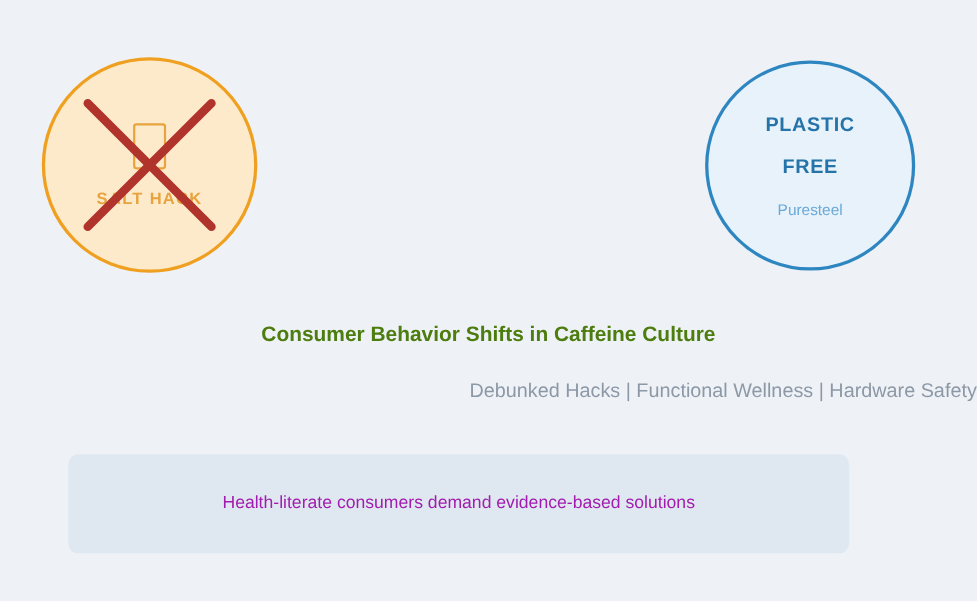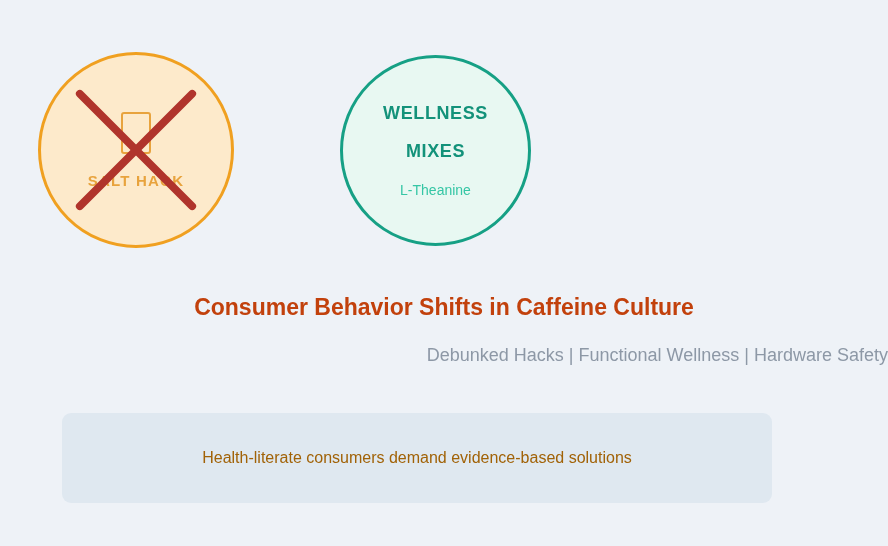--- a/index.html
+++ b/index.html
@@ -122,23 +122,23 @@
     margin-top: 22px;
   }
 
   
   .page-title {
     position: absolute;
     left: 0;
     top: 294px;
     width: 888px;
     text-align: center;
-    font-size: 23px;
+    font-size: 19px;
     font-weight: bold;
-    color: #c2410c;
+    color: #4d7c0f;
   }
   .page-subtitle {
     position: absolute;
     left: 0;
     top: 345px;
     width: 888px;
     text-align: right;
     font-size: 18px;
     color: #8d98a6;
   }
@@ -151,45 +151,45 @@
     width: 710px;
     height: 90px;
     background: #dfe8f0;
     border-radius: 9px;
     display: flex;
     align-items: center;
     justify-content: center;
   }
   .banner-text {
     font-size: 16px;
-    color: #a16207;
+    color: #a21caf;
   }
 </style>
 </head>
 <body>
 
 <div class="badge-row">
 
   <div class="badge badge-salt">
     <div class="salt-inner">
       <div class="salt-glyph"></div>
       <div class="salt-label">SALT HACK</div>
       <svg class="cross-mark" viewBox="0 0 196 196">
         <line x1="40" y1="40" x2="156" y2="156" stroke="#b0342c" stroke-width="8" stroke-linecap="round"></line>
         <line x1="156" y1="40" x2="40" y2="156" stroke="#b0342c" stroke-width="8" stroke-linecap="round"></line>
       </svg>
     </div>
   </div>
 
-  <div class="badge badge-wellness">
-    <div class="badge-title">WELLNESS</div>
-    <div class="badge-title line2">MIXES</div>
-    <div class="badge-sub">L-Theanine</div>
+
+  <div class="badge badge-plastic">
+    <div class="badge-title">PLASTIC</div>
+    <div class="badge-title line2">FREE</div>
+    <div class="badge-sub">Puresteel</div>
   </div>
-
 
 </div>
 
 <div class="page-title">Consumer Behavior Shifts in Caffeine Culture</div>
 <div class="page-subtitle">Debunked Hacks | Functional Wellness | Hardware Safety</div>
 
 <div class="banner">
   <div class="banner-text">Health-literate consumers demand evidence-based solutions</div>
 </div>
 

